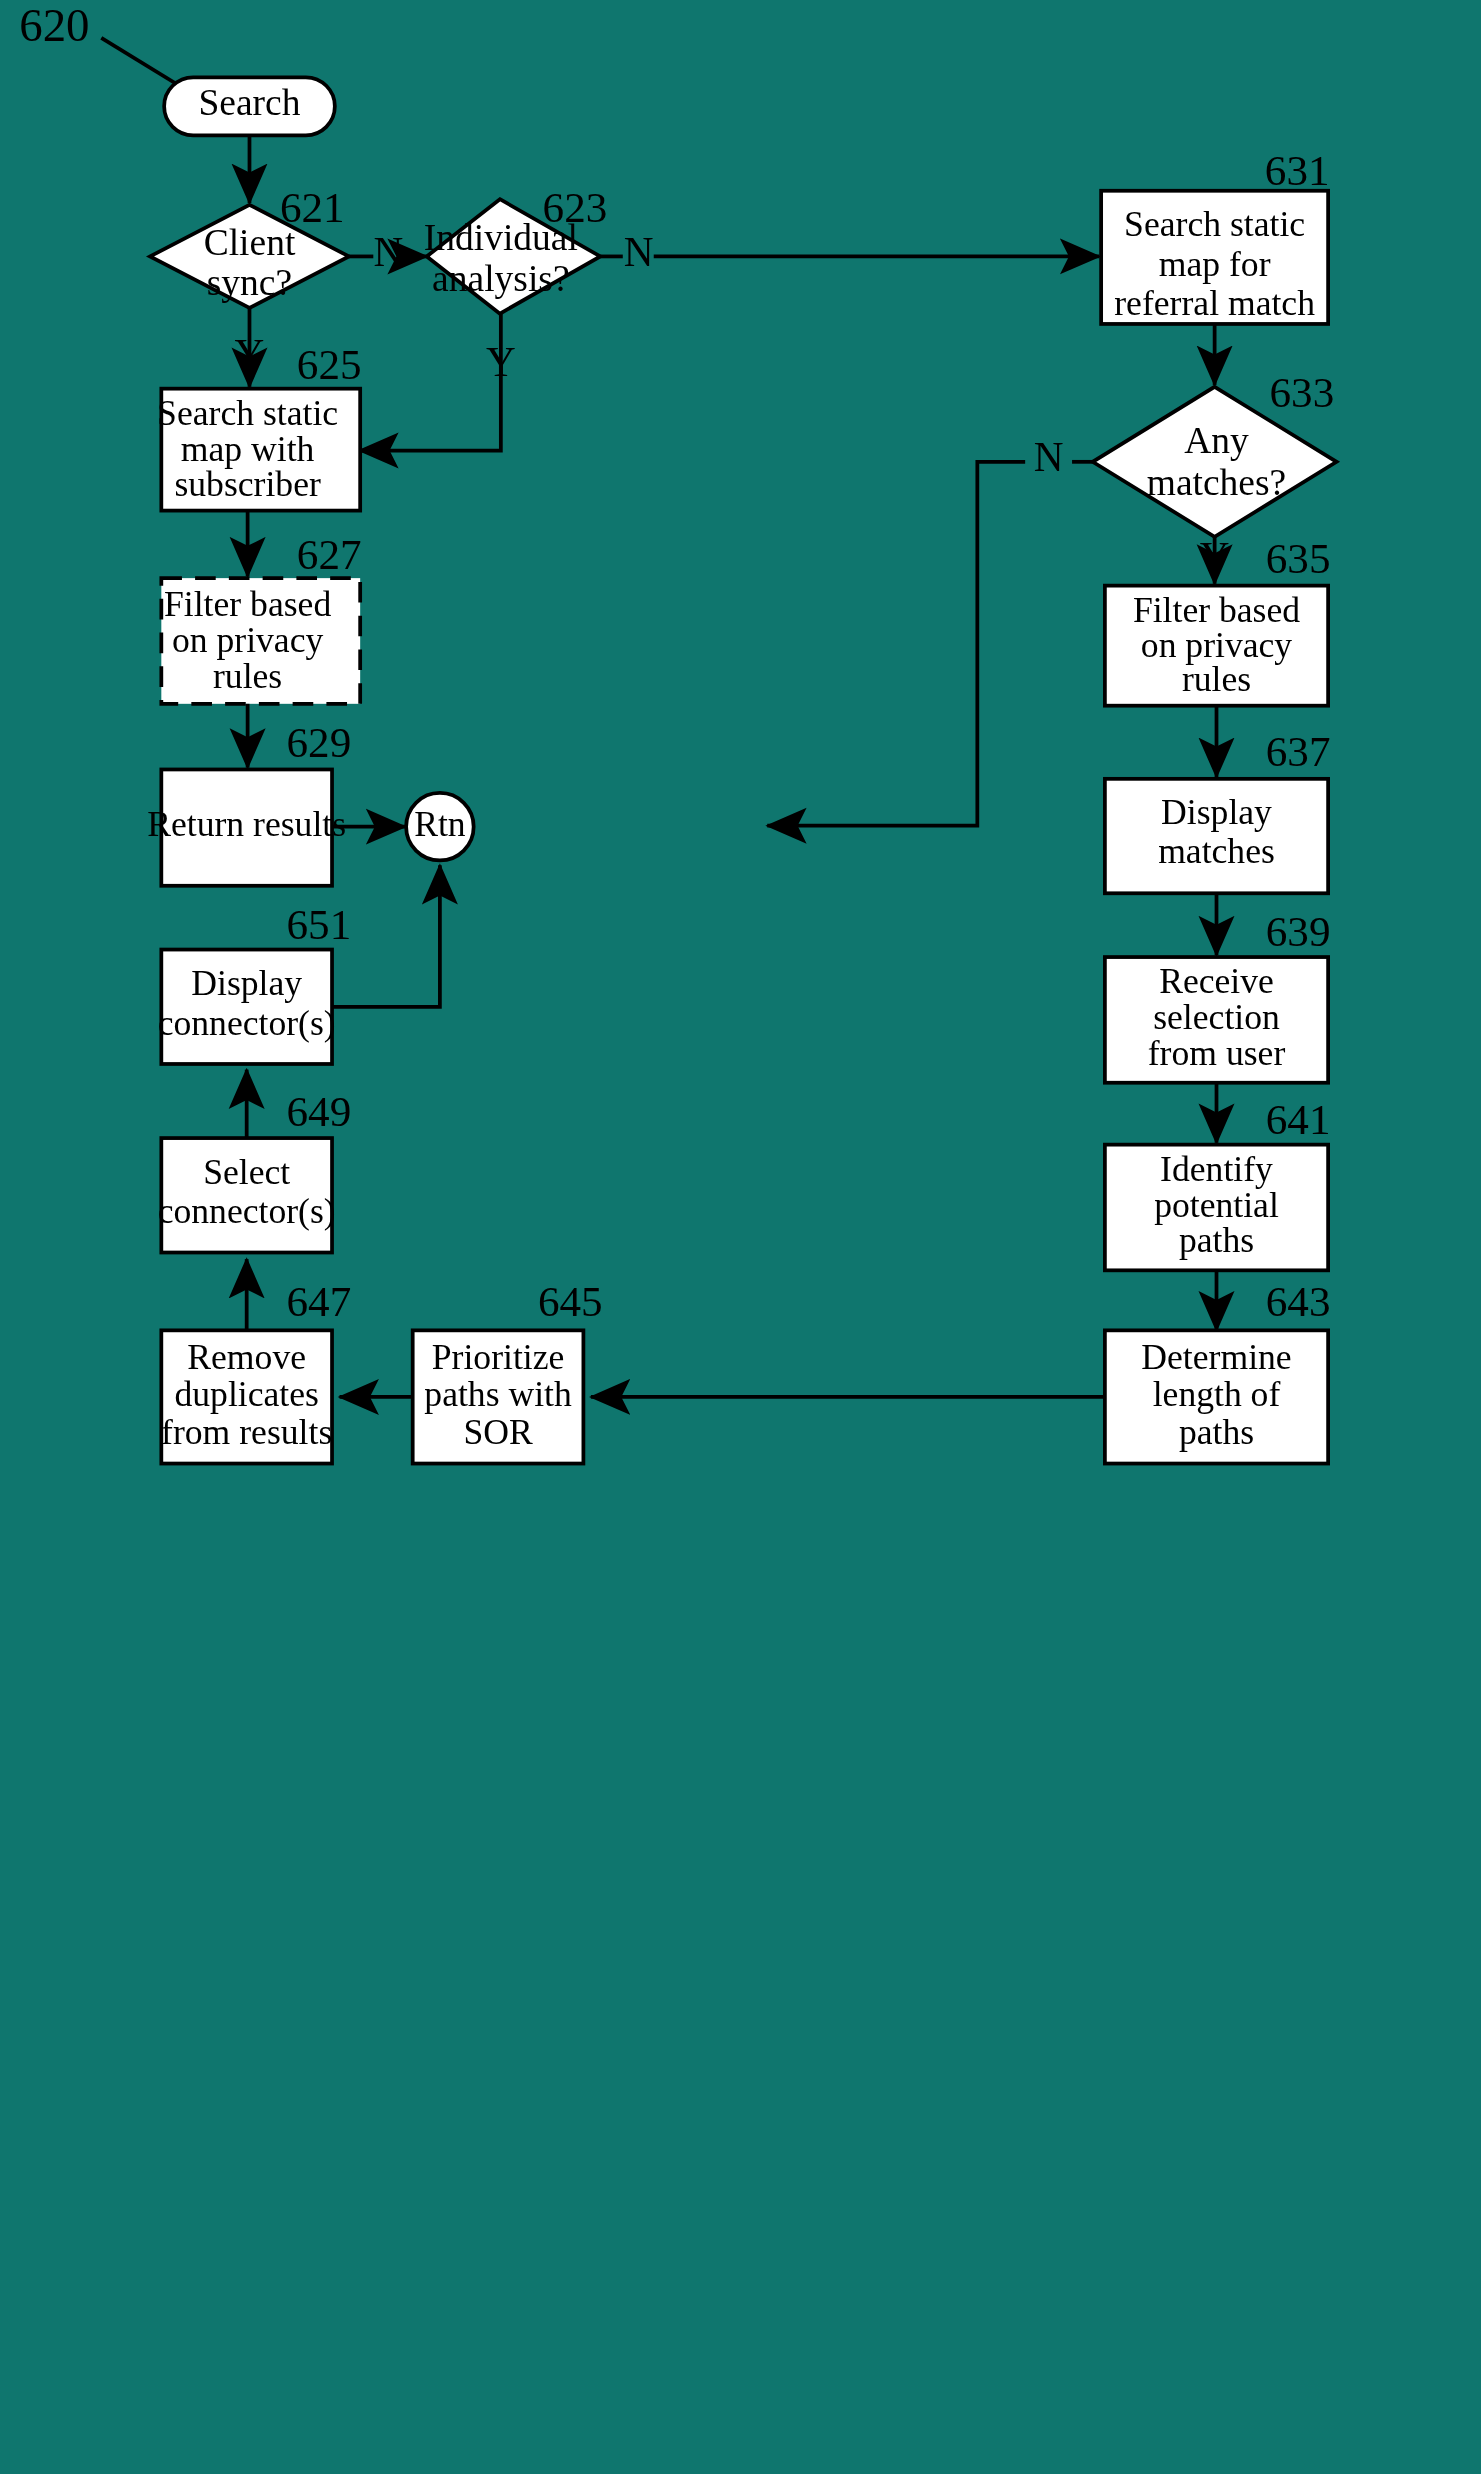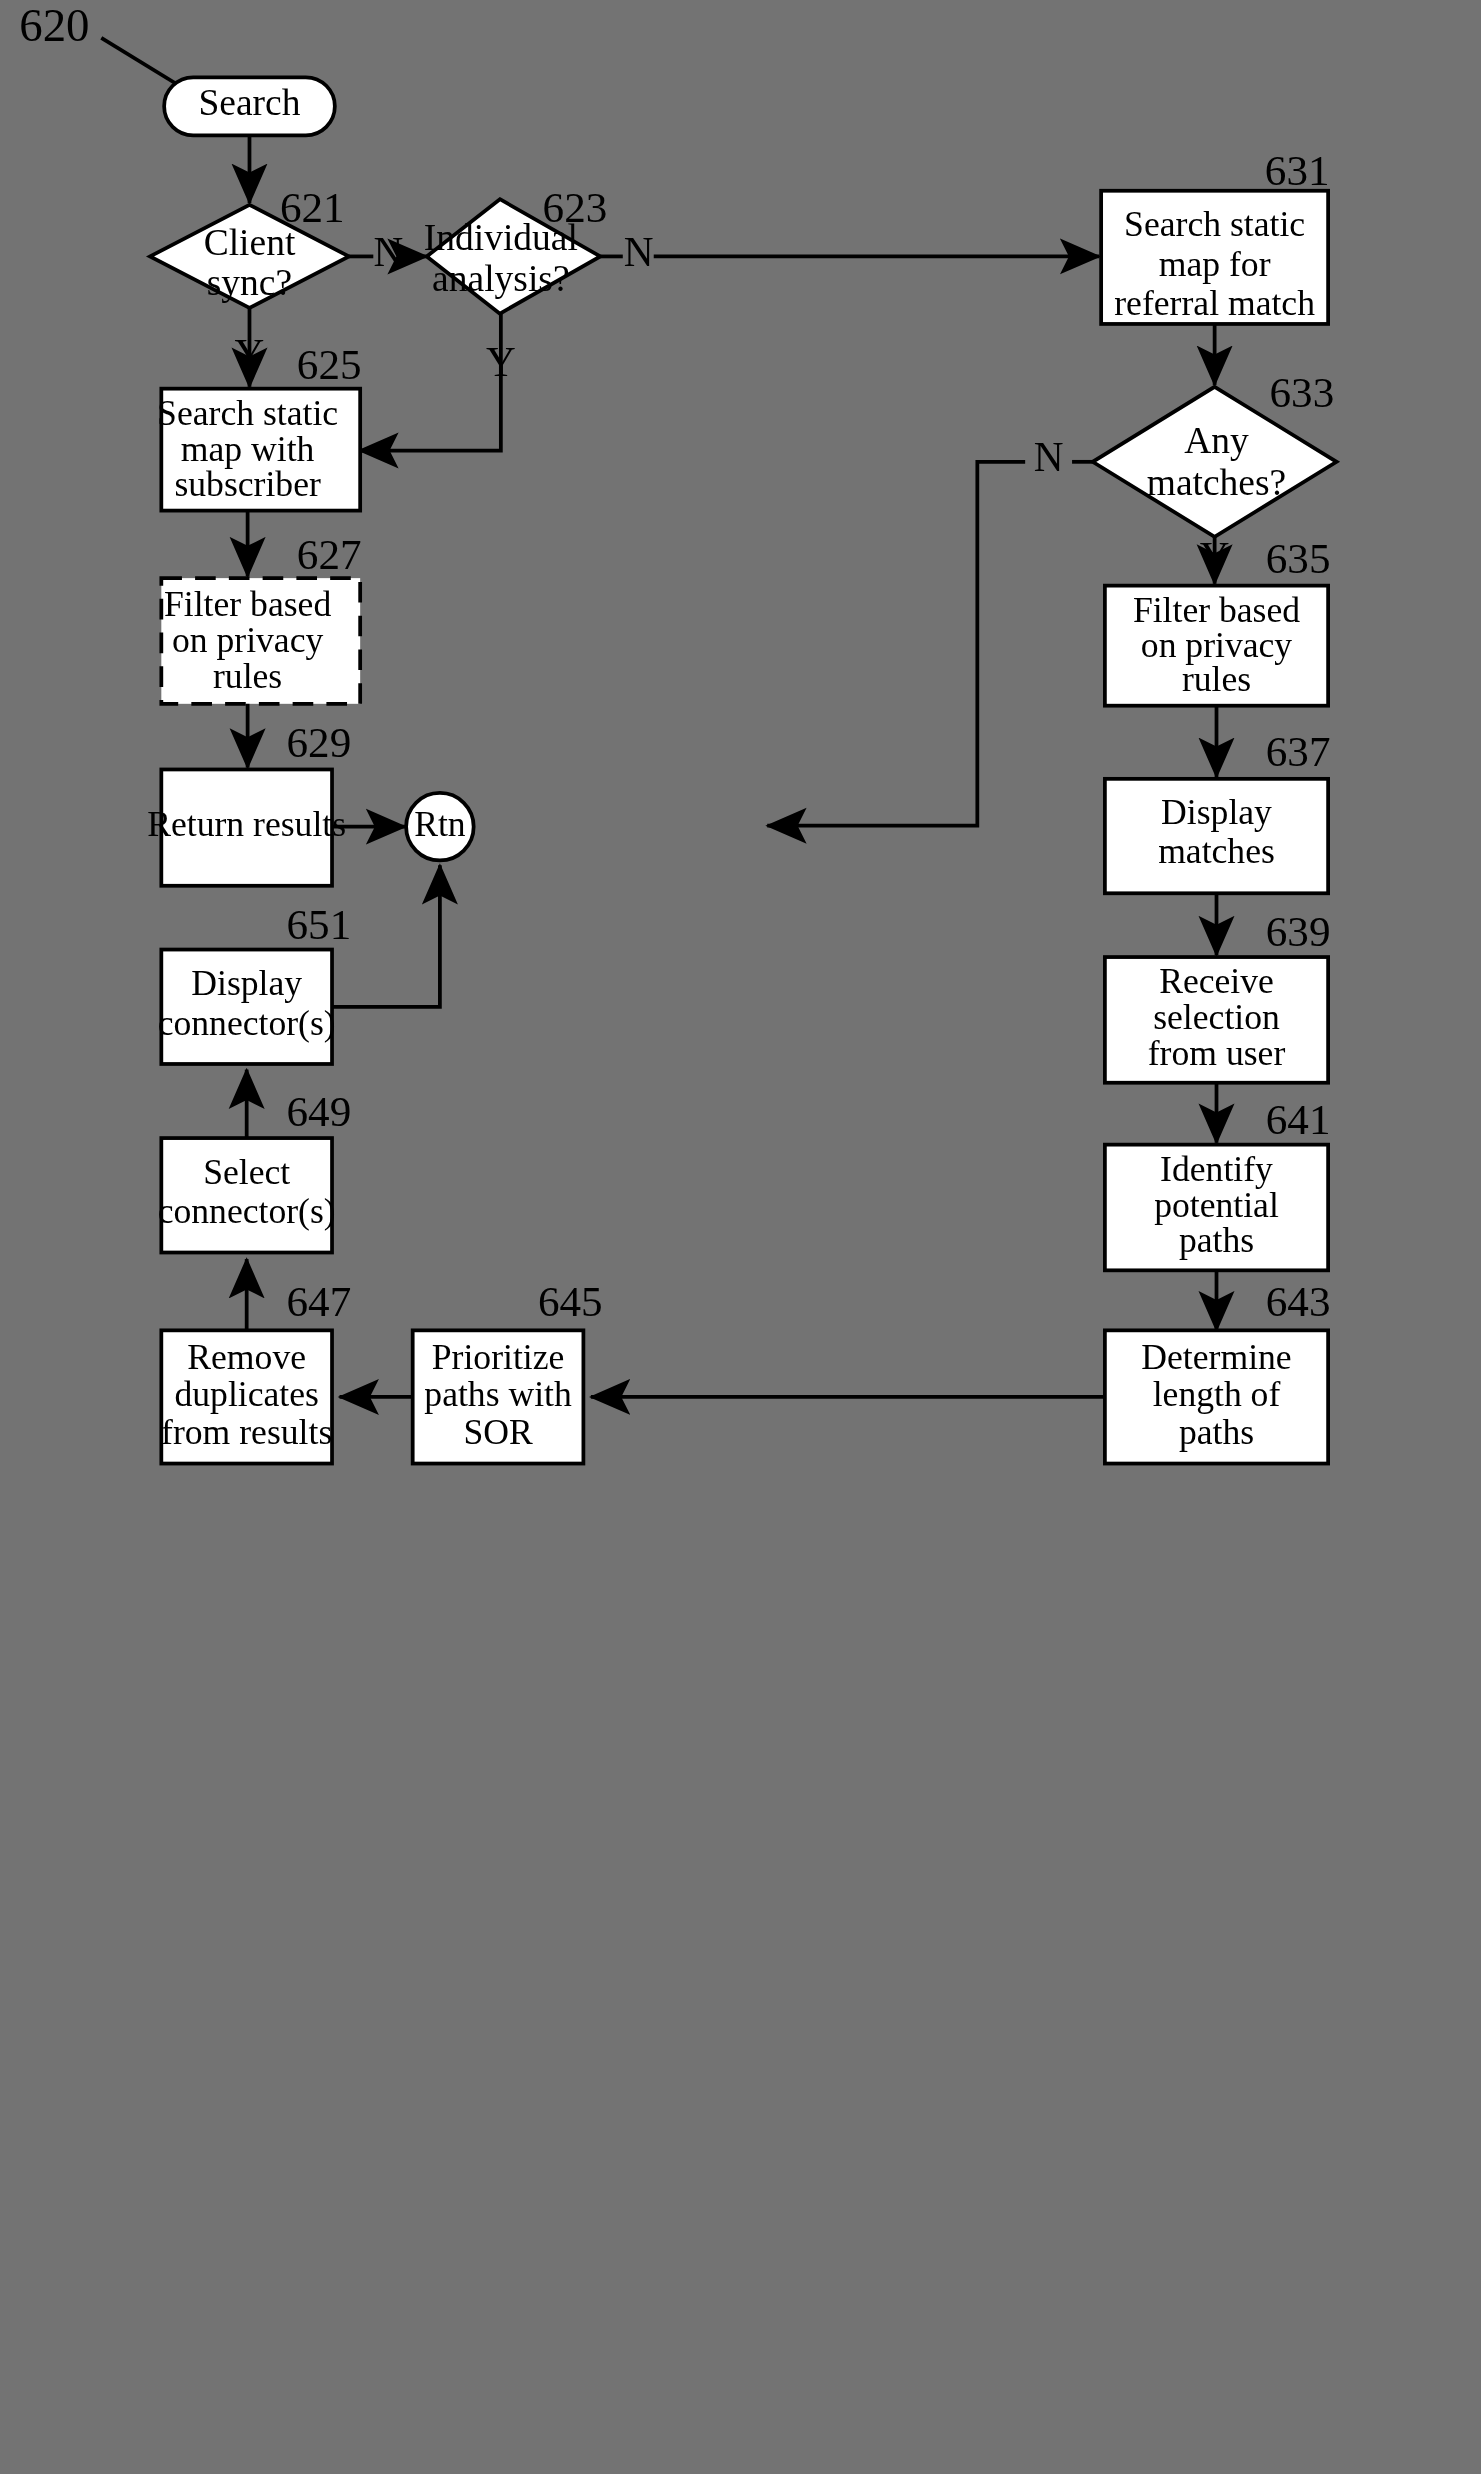--- a/index.html
+++ b/index.html
@@ -7,21 +7,21 @@
     padding: 0;
     background: #ffffff;
   }
   body {
     font-family: "Liberation Serif", "DejaVu Serif", serif;
   }
   #canvas {
     position: relative;
     width: 1481px;
     height: 2475px;
-    background: #737373;
+    background: #0f766e;
     overflow: hidden;
   }
   svg#flow {
     position: absolute;
     top: 0;
     left: 0;
     width: 1481px;
     height: 2475px;
     display: block;
   }

